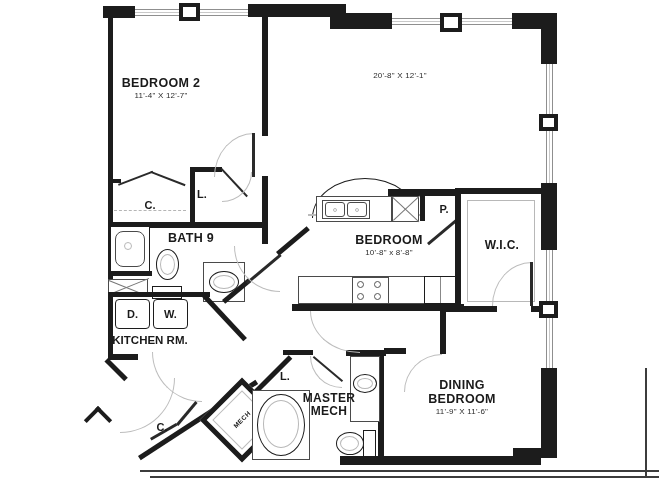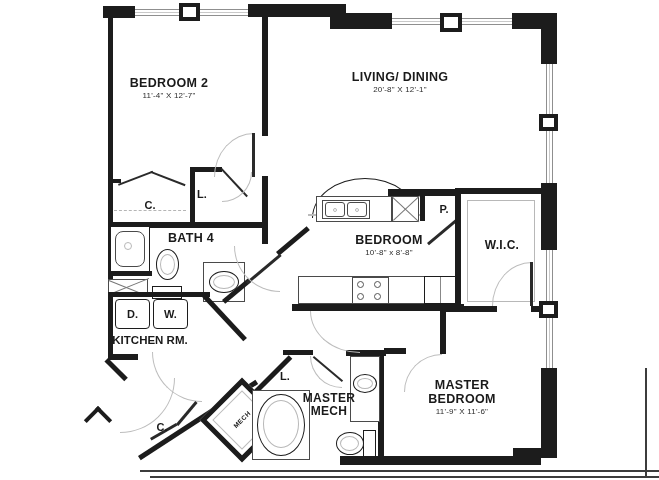--- a/index.html
+++ b/index.html
@@ -168,36 +168,35 @@
   <div class="abs gry" style="left:467px;top:200px;width:68px;height:102px"></div>
   <div class="abs w" style="left:440px;top:306px;width:57px;height:6px"></div>
   <div class="abs w" style="left:440px;top:306px;width:6px;height:48px"></div>
   <div class="abs w" style="left:531px;top:306px;width:10px;height:6px"></div>
   <div class="abs arc arc-tl" style="left:492px;top:262px;width:40px;height:44px"></div>
   <div class="abs leaf" style="left:530px;top:262px;width:3px;height:44px"></div>
 
   <div class="abs w" style="left:384px;top:348px;width:22px;height:6px"></div>
   <div class="abs arc arc-tl" style="left:404px;top:354px;width:38px;height:38px"></div>
 
-  <div class="abs lbl" style="left:104px;top:76px;width:130px">
+  <div class="abs lbl" style="left:96px;top:76px;width:130px">
     <div class="name">BEDROOM 2</div>
     <div class="dims">11'-4" X 12'-7"</div>
   </div>
   <div class="abs lbl" style="left:335px;top:70px;width:130px">
-    <div class="name">LIVING/ DINING</div>
     <div class="dims">20'-8" X 12'-1"</div>
   </div>
   <div class="abs lbl" style="left:339px;top:233px;width:100px">
     <div class="name">BEDROOM</div>
     <div class="dims">10'-8" x 8'-8"</div>
   </div>
-  <div class="abs lbl name" style="left:156px;top:231px;width:70px">BATH 4</div>
+  <div class="abs lbl name" style="left:156px;top:231px;width:70px">BATH 9</div>
   <div class="abs lbl name" style="left:470px;top:239px;width:64px;font-size:12px">W.I.C.</div>
   <div class="abs lbl" style="left:412px;top:378px;width:100px">
-    <div class="name">MASTER BEDROOM</div>
+    <div class="name">DINING BEDROOM</div>
     <div class="dims">11'-9" X 11'-6"</div>
   </div>
   <div class="abs lbl name" style="left:300px;top:392px;width:58px;font-size:12px">MASTER MECH</div>
   <div class="abs lbl" style="left:110px;top:334px;width:80px;font-size:11.5px">KITCHEN RM.</div>
 
   <div class="abs lbl small" style="left:140px;top:199px;width:20px">C.</div>
   <div class="abs lbl small" style="left:193px;top:188px;width:18px">L.</div>
   <div class="abs lbl small" style="left:434px;top:203px;width:20px">P.</div>
   <div class="abs lbl small" style="left:276px;top:370px;width:18px">L.</div>
   <div class="abs lbl small" style="left:152px;top:421px;width:20px">C.</div>

